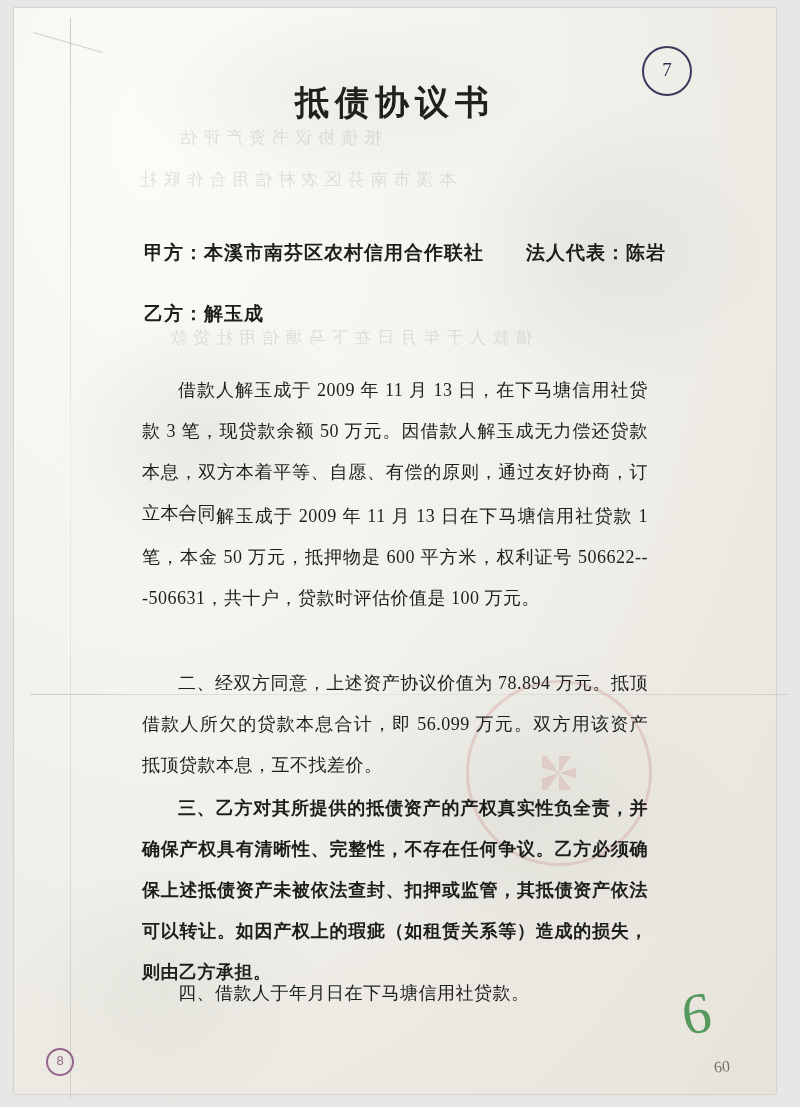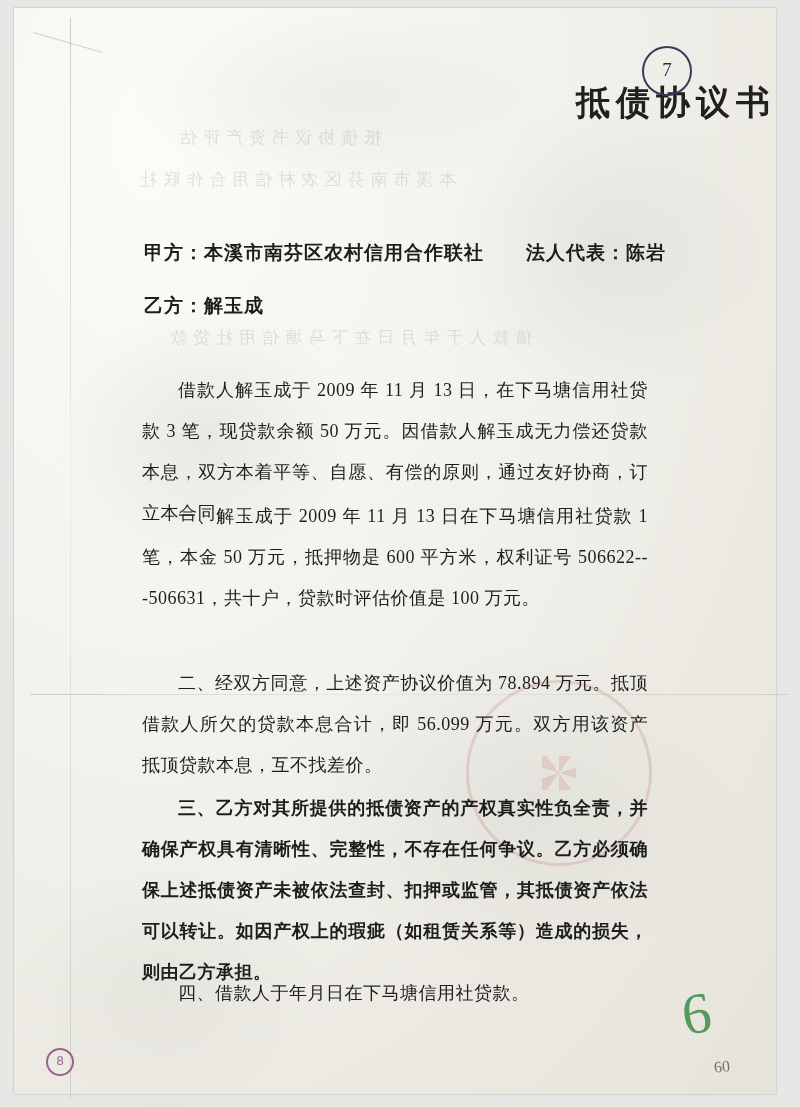--- a/index.html
+++ b/index.html
@@ -96,37 +96,37 @@
     position: absolute;
     left: 0; top: 0;
     width: 762px;
     height: 1086px;
   }
   #title {
     position: absolute;
     left: 0;
     top: 72px;
     width: 762px;
-    text-align: right;
+    text-align: center;
     font-size: 34px;
     font-weight: bold;
     letter-spacing: 6px;
     color: #20201e;
     font-family: "Liberation Serif", "DejaVu Serif", serif;
   }
   .party-line {
     position: absolute;
     left: 130px;
     font-size: 19px;
     font-weight: bold;
     letter-spacing: 1px;
     color: #1d1d1b;
   }
   #party-a { top: 232px; }
-  #party-b { top: 285px; }
+  #party-b { top: 293px; }
   #party-a .rep { margin-left: 42px; }
 
   .para {
     position: absolute;
     left: 128px;
     width: 506px;
     font-size: 18px;
     line-height: 41px;
     color: #1d1d1b;
     text-align: justify;

